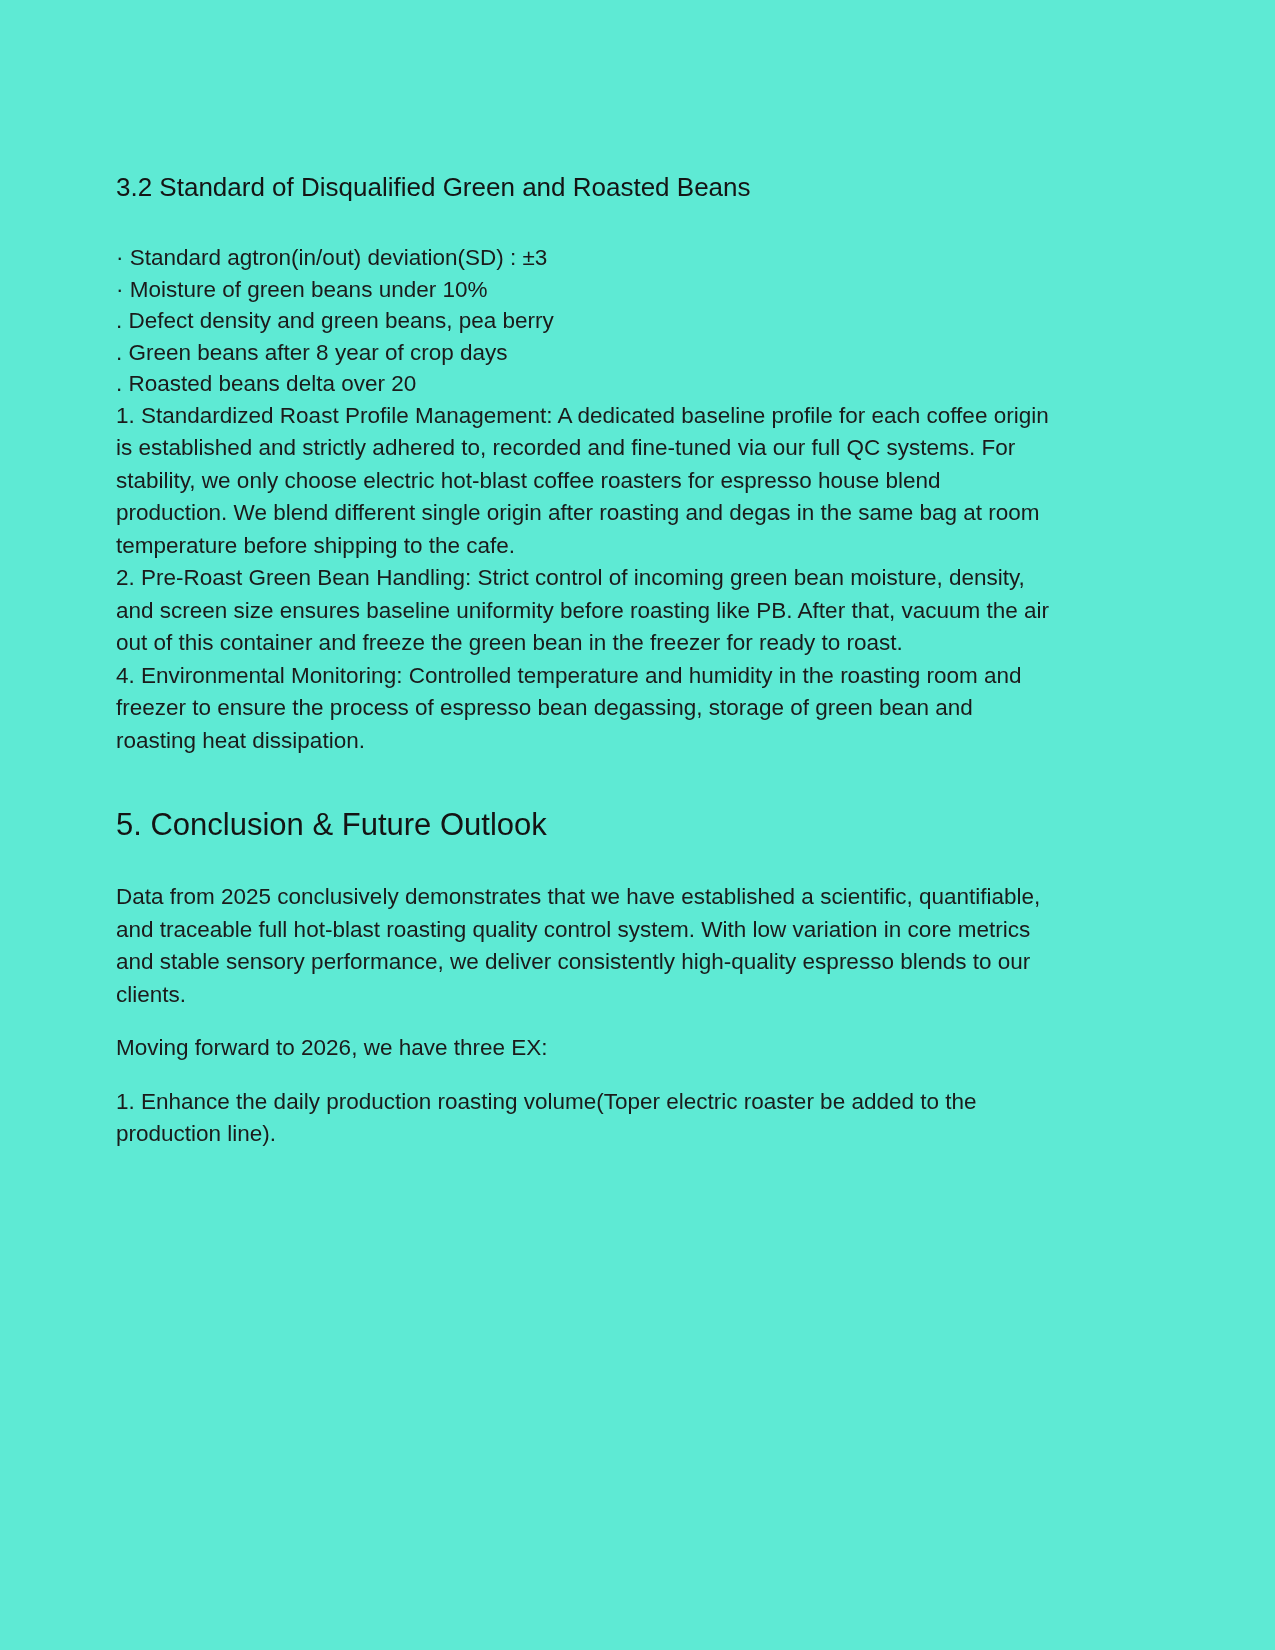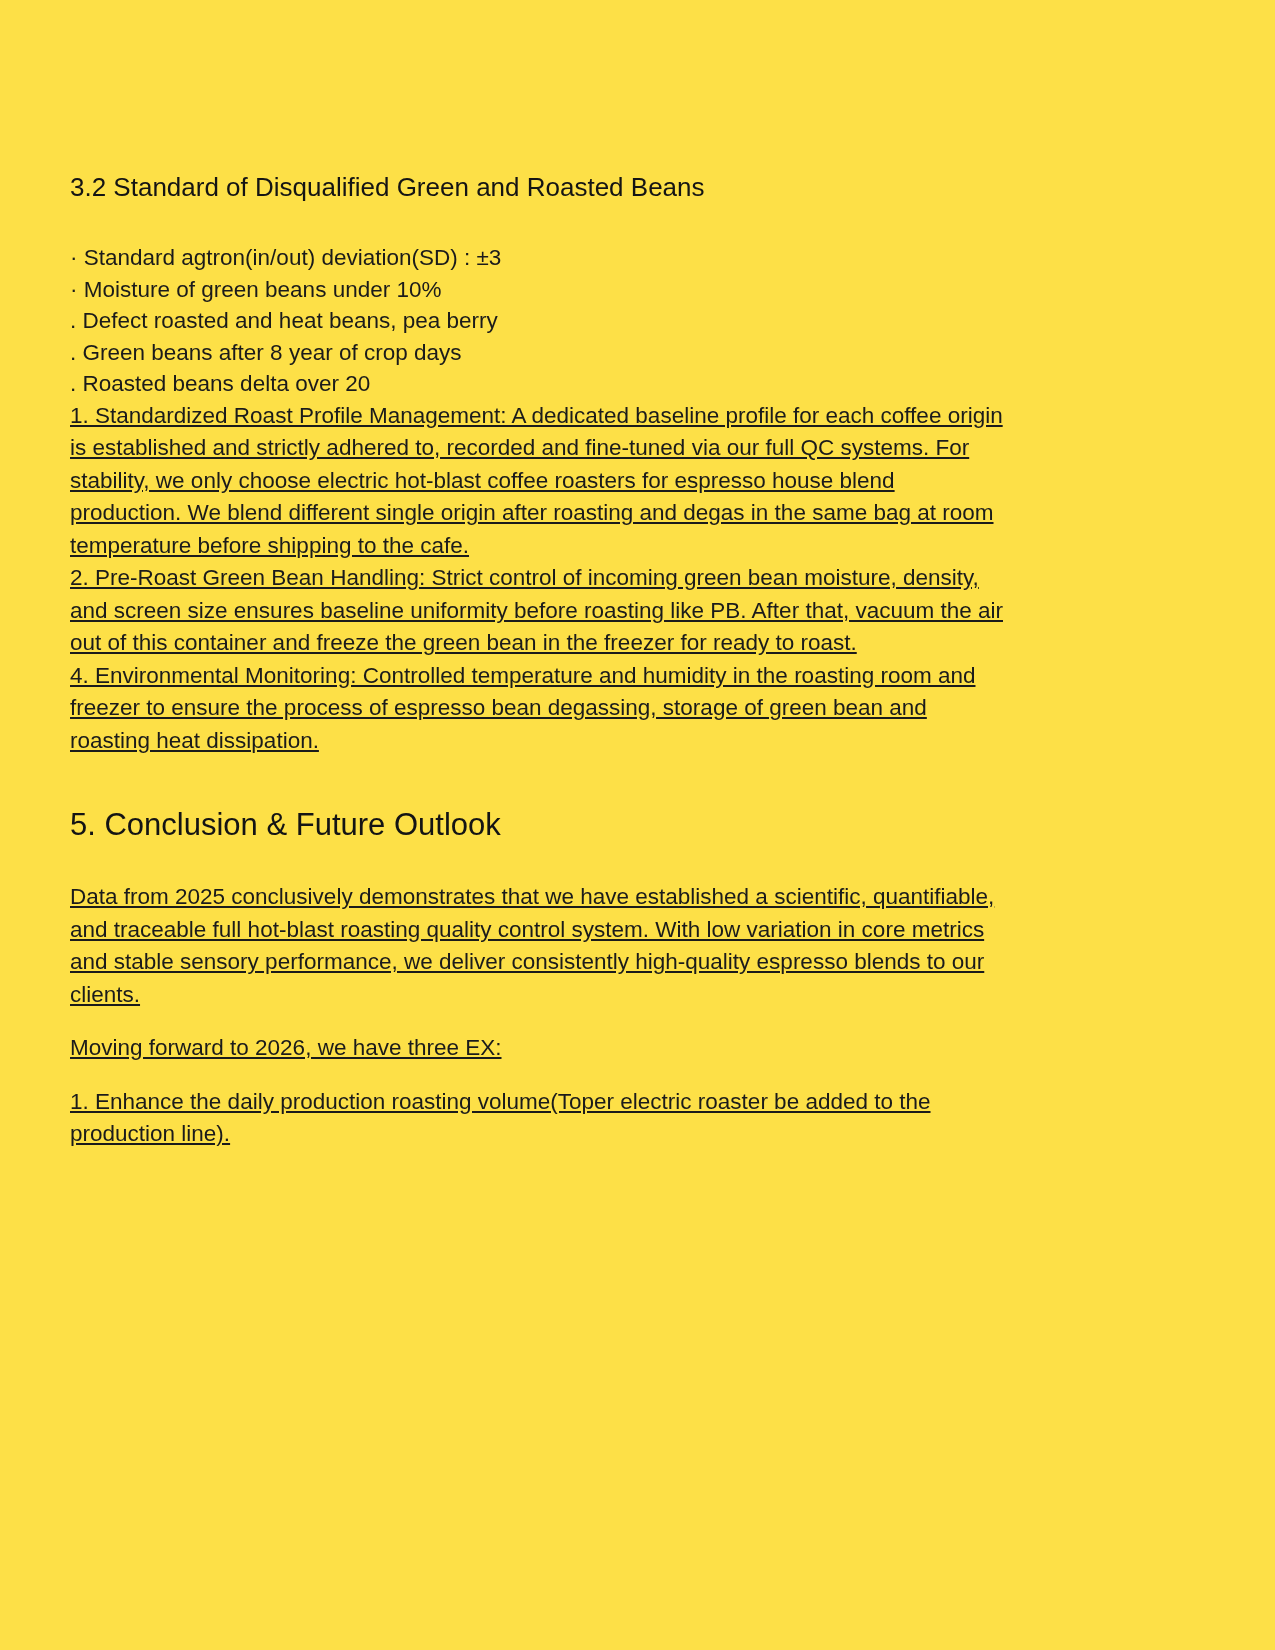--- a/index.html
+++ b/index.html
@@ -7,22 +7,22 @@
     width: 1275px;
     height: 1650px;
     background: #ffffff;
     overflow: hidden;
     font-family: "Liberation Sans", sans-serif;
     color: #1b1b1b;
   }
   .page {
     width: 1275px;
     height: 1650px;
-    background: #fde047;
-    padding: 170px 142px 0 70px;
+    background: #5eead4;
+    padding: 170px 142px 0 116px;
   }
   .doc {
     width: 934px;
   }
   .h3 {
     font-size: 26px;
     font-weight: 400;
     line-height: 34px;
     color: #141414;
     margin: 0 0 38px 0;
@@ -40,36 +40,35 @@
   .bullet-item {
     font-size: 22.5px;
     line-height: 31.5px;
     color: #1b1b1b;
   }
   .body-p {
     font-size: 22.5px;
     line-height: 32.5px;
     color: #1b1b1b;
     margin: 0;
-    text-decoration: underline;
   }
   .body-p.gap {
     margin-top: 21px;
   }
 </style>
 </head>
 <body>
 
 <div class="page">
   <div class="doc">
       <div class="h3">3.2 Standard of Disqualified Green and Roasted Beans</div>
       <div class="bullet-list">
         <div class="bullet-item">· Standard agtron(in/out) deviation(SD) : ±3</div>
         <div class="bullet-item">· Moisture of green beans under 10%</div>
-        <div class="bullet-item">. Defect roasted and heat beans, pea berry</div>
+        <div class="bullet-item">. Defect density and green beans, pea berry</div>
         <div class="bullet-item">. Green beans after 8 year of crop days</div>
         <div class="bullet-item">. Roasted beans delta over 20</div>
       </div>
       <div class="body-p">1. Standardized Roast Profile Management: A dedicated baseline profile for each coffee origin is established and strictly adhered to, recorded and fine-tuned via our full QC systems. For stability, we only choose electric hot-blast coffee roasters for espresso house blend production. We blend different single origin after roasting and degas in the same bag at room temperature before shipping to the cafe.</div>
       <div class="body-p">2. Pre-Roast Green Bean Handling: Strict control of incoming green bean moisture, density, and screen size ensures baseline uniformity before roasting like PB. After that, vacuum the air out of this container and freeze the green bean in the freezer for ready to roast.</div>
       <div class="body-p">4. Environmental Monitoring: Controlled temperature and humidity in the roasting room and freezer to ensure the process of espresso bean degassing, storage of green bean and roasting heat dissipation.</div>
       <div class="h2">5. Conclusion &amp; Future Outlook</div>
       <div class="body-p">Data from 2025 conclusively demonstrates that we have established a scientific, quantifiable, and traceable full hot-blast roasting quality control system. With low variation in core metrics and stable sensory performance, we deliver consistently high-quality espresso blends to our clients.</div>
       <div class="body-p gap">Moving forward to 2026, we have three EX:</div>
       <div class="body-p gap">1. Enhance the daily production roasting volume(Toper electric roaster be added to the production line).</div>

